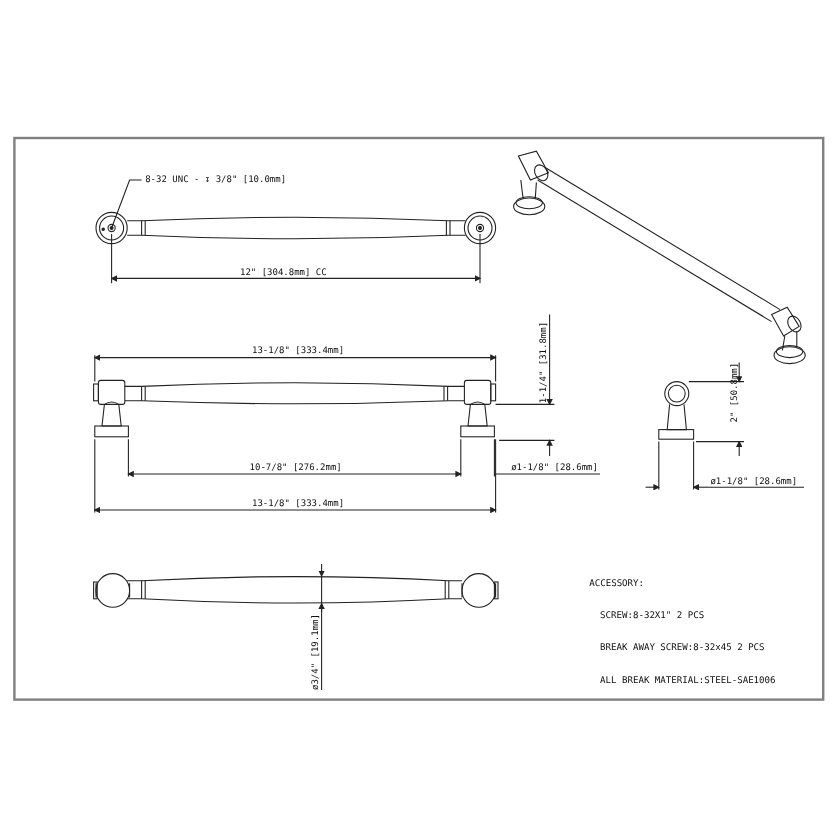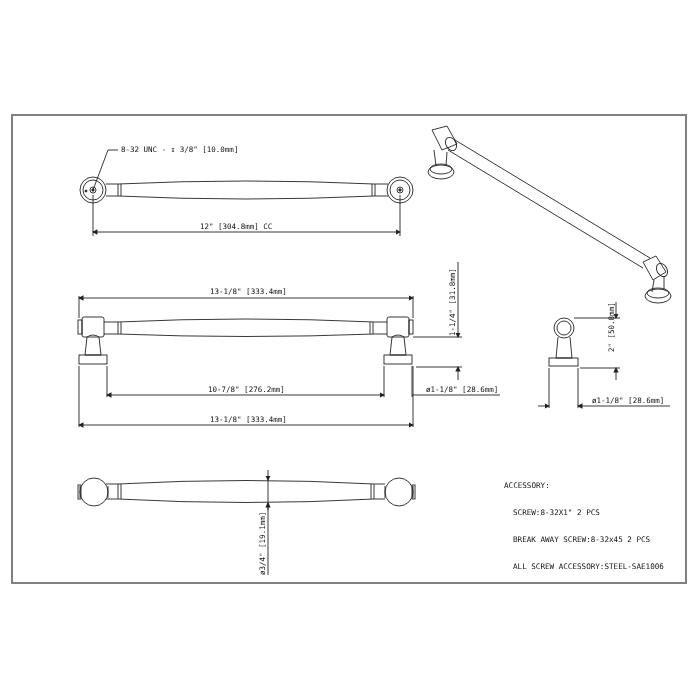--- a/index.html
+++ b/index.html
@@ -2,21 +2,21 @@
 <html><head>
   <meta charset="utf-8">
   <style>
     html, body { margin:0; padding:0; background:#ffffff; }
     body { width:700px; height:700px; position:relative; overflow:hidden;
            font-family: "DejaVu Sans Mono", "Liberation Mono", monospace; }
     .frame { position:absolute; left:11px; top:114px; width:676px; height:470px;
              border:2px solid #808080; box-sizing:border-box; }
     svg.drawing { position:absolute; left:0; top:0; }
     .lbl { font-family: "DejaVu Sans Mono", "Liberation Mono", monospace; font-size:7.5px; fill:#111; }
-    .note { position:absolute; left:504px; top:463px; font-size:7.6px; line-height:9px;
+    .note { position:absolute; left:491px; top:463px; font-size:7.6px; line-height:9px;
             color:#111; font-family: "DejaVu Sans Mono", "Liberation Mono", monospace; white-space:pre; }
     .note div { margin:0; }
     .note .ind { padding-left:9px; }
   </style>
 </head>
 <body>
 
 <div class="frame"></div>
 
 <svg class="drawing" width="700" height="700" viewBox="0 0 700 700" fill="none" stroke="#222" stroke-width="0.9">
@@ -146,14 +146,14 @@
     <line x1="268" y1="510" x2="268" y2="503" marker-end="url(#arr)"></line>
     <line x1="268" y1="480" x2="268" y2="575"></line>
   </g>
   <text class="lbl" transform="translate(265,575) rotate(-90)" stroke="none">ø3/4" [19.1mm]</text>
 </svg>
 
 <div class="note">
   <div>ACCESSORY:</div>
   <div class="ind">SCREW:8-32X1" 2 PCS</div>
   <div class="ind">BREAK AWAY SCREW:8-32x45 2 PCS</div>
-  <div class="ind">ALL SCREW ACCESSORY:STEEL-SAE1006</div>
+  <div class="ind">ALL BREAK MATERIAL:STEEL-SAE1006</div>
 </div>
 
 </body></html>

